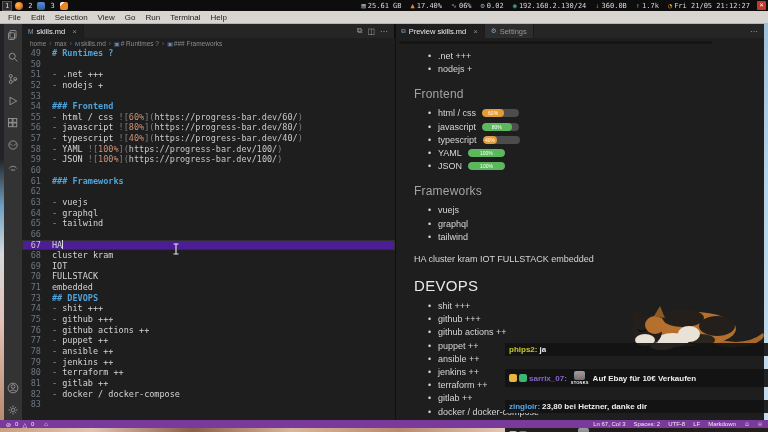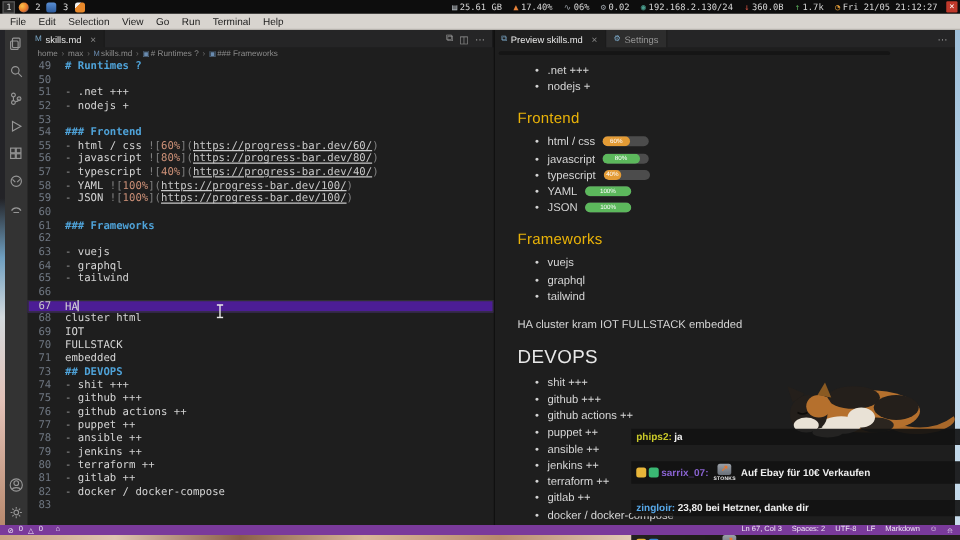--- a/index.html
+++ b/index.html
@@ -68,35 +68,35 @@
     font-family:"DejaVu Sans Mono",monospace; font-size:8.5px; line-height:10.65px; }
   .ln-row { display:flex; height:10.65px; white-space:pre; position:relative; }
   .ln-row.current { background:#4c1d95; box-shadow:0 0 0 1px #303034 inset; }
   .ln-num { width:30px; text-align:right; color:#6e7681; padding-right:11px; flex:none; }
   .ln-row.current .ln-num { color:#c6c6c6; }
   .seg-h { color:#4fa3d9; font-weight:bold; }
   .seg-t { color:#d4d4d4; }
   .seg-d { color:#9e9e9e; }
   .seg-p { color:#808080; }
   .seg-s { color:#ce9178; }
-  .seg-u { color:#c8c8c8; text-decoration:underline; }
+  .seg-u { color:#c8c8c8; }
   .caret { display:inline-block; width:1px; height:9px; background:#dcdcdc; vertical-align:-1px; }
   .scroll-thumb { position:absolute; right:1px; top:130px; width:5px; height:48px;
     background:rgba(130,130,130,.45); }
   .group-divider { position:absolute; top:0; bottom:0; left:373px; width:1px; background:#101010; }
 
   
   .preview { position:absolute; top:14px; left:374px; right:0; bottom:0; background:#1e1e1e;
     padding:6px 10px 0 18px; color:#cfcfcf; overflow:hidden; }
   .pv-shadowline { position:absolute; top:3px; left:3px; right:52px; height:3px;
     background:#151515; border-radius:2px; }
   .pv-ul { list-style:none; margin:6px 0 2px 14px; }
   .pv-ul li { font-size:9px; line-height:13.2px; color:#d6d6d6; position:relative; padding-left:10px; }
   .pv-ul li::before { content:"\2022"; position:absolute; left:0; color:#d6d6d6; }
-  .pv-h3 { font-size:12px; font-weight:400; color:#eab308; margin-top:11px; letter-spacing:.2px; }
+  .pv-h3 { font-size:12px; font-weight:400; color:#a3a3a3; margin-top:11px; letter-spacing:.2px; }
   .pv-h2 { font-size:15px; font-weight:400; color:#e8e8e8; margin-top:13px; letter-spacing:.3px; }
   .pv-p { font-size:9px; margin-top:10px; color:#d6d6d6; }
   .pbar { display:inline-block; width:37px; height:8px; background:#4c4c4c; border-radius:4px;
     overflow:hidden; vertical-align:-1px; margin-left:6px; }
   .pfill { display:block; height:8px; border-radius:4px; text-align:center; }
   .pbl { font-size:5px; color:#fff; line-height:8px; display:block; }
 
   
   .statusbar { position:absolute; top:420px; left:0; width:768px; height:8px; background:#7a3a9b;
     color:#f0e8f6; font-size:6px; display:flex; align-items:center; padding:0 6px; gap:8px; z-index:30; }
@@ -310,21 +310,21 @@
           <div class="ln-row"><span class="ln-num">58</span><span class="ln-code"><span class="seg-d">- </span><span class="seg-t">YAML </span><span class="seg-p">![</span><span class="seg-s">100%</span><span class="seg-p">](</span><span class="seg-u">https://progress-bar.dev/100/</span><span class="seg-p">)</span></span></div>
           <div class="ln-row"><span class="ln-num">59</span><span class="ln-code"><span class="seg-d">- </span><span class="seg-t">JSON </span><span class="seg-p">![</span><span class="seg-s">100%</span><span class="seg-p">](</span><span class="seg-u">https://progress-bar.dev/100/</span><span class="seg-p">)</span></span></div>
           <div class="ln-row"><span class="ln-num">60</span><span class="ln-code"></span></div>
           <div class="ln-row"><span class="ln-num">61</span><span class="ln-code"><span class="seg-h">### Frameworks</span></span></div>
           <div class="ln-row"><span class="ln-num">62</span><span class="ln-code"></span></div>
           <div class="ln-row"><span class="ln-num">63</span><span class="ln-code"><span class="seg-d">- </span><span class="seg-t">vuejs</span></span></div>
           <div class="ln-row"><span class="ln-num">64</span><span class="ln-code"><span class="seg-d">- </span><span class="seg-t">graphql</span></span></div>
           <div class="ln-row"><span class="ln-num">65</span><span class="ln-code"><span class="seg-d">- </span><span class="seg-t">tailwind</span></span></div>
           <div class="ln-row"><span class="ln-num">66</span><span class="ln-code"></span></div>
           <div class="ln-row current"><span class="ln-num">67</span><span class="ln-code"><span class="seg-t">HA</span><span class="caret"></span></span></div>
-          <div class="ln-row"><span class="ln-num">68</span><span class="ln-code"><span class="seg-t">cluster html</span></span></div>
+          <div class="ln-row"><span class="ln-num">68</span><span class="ln-code"><span class="seg-t">cluster kram</span></span></div>
           <div class="ln-row"><span class="ln-num">69</span><span class="ln-code"><span class="seg-t">IOT</span></span></div>
           <div class="ln-row"><span class="ln-num">70</span><span class="ln-code"><span class="seg-t">FULLSTACK</span></span></div>
           <div class="ln-row"><span class="ln-num">71</span><span class="ln-code"><span class="seg-t">embedded</span></span></div>
           <div class="ln-row"><span class="ln-num">73</span><span class="ln-code"><span class="seg-h">## DEVOPS</span></span></div>
           <div class="ln-row"><span class="ln-num">74</span><span class="ln-code"><span class="seg-d">- </span><span class="seg-t">shit +++</span></span></div>
           <div class="ln-row"><span class="ln-num">75</span><span class="ln-code"><span class="seg-d">- </span><span class="seg-t">github +++</span></span></div>
           <div class="ln-row"><span class="ln-num">76</span><span class="ln-code"><span class="seg-d">- </span><span class="seg-t">github actions ++</span></span></div>
           <div class="ln-row"><span class="ln-num">77</span><span class="ln-code"><span class="seg-d">- </span><span class="seg-t">puppet ++</span></span></div>
           <div class="ln-row"><span class="ln-num">78</span><span class="ln-code"><span class="seg-d">- </span><span class="seg-t">ansible ++</span></span></div>
           <div class="ln-row"><span class="ln-num">79</span><span class="ln-code"><span class="seg-d">- </span><span class="seg-t">jenkins ++</span></span></div>

